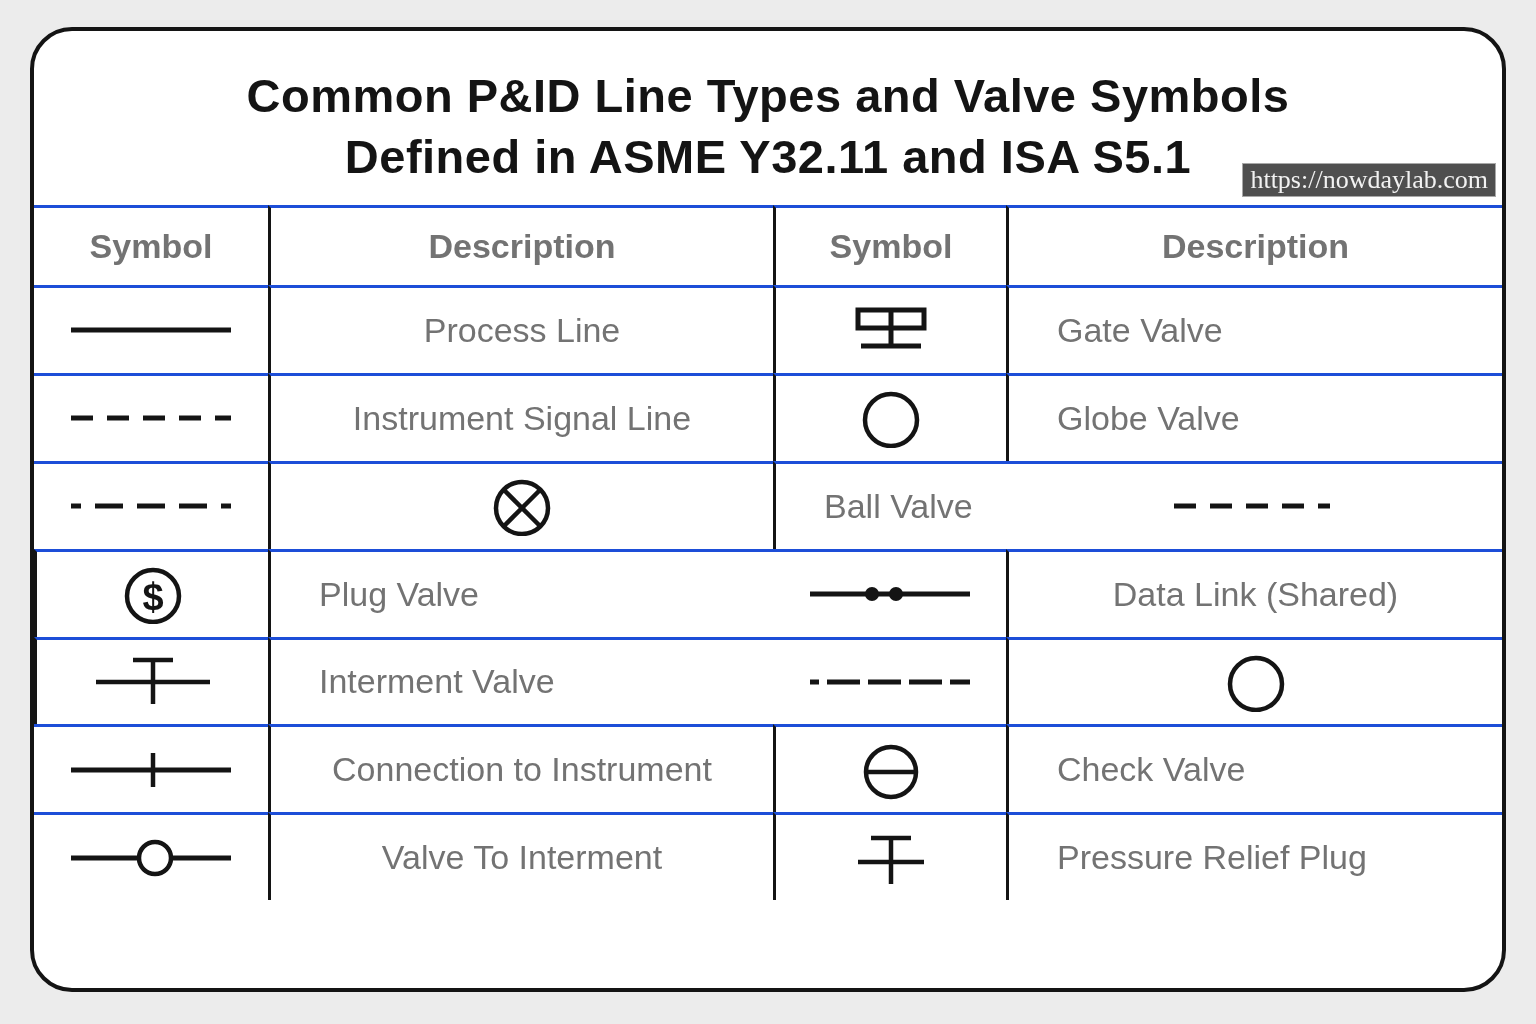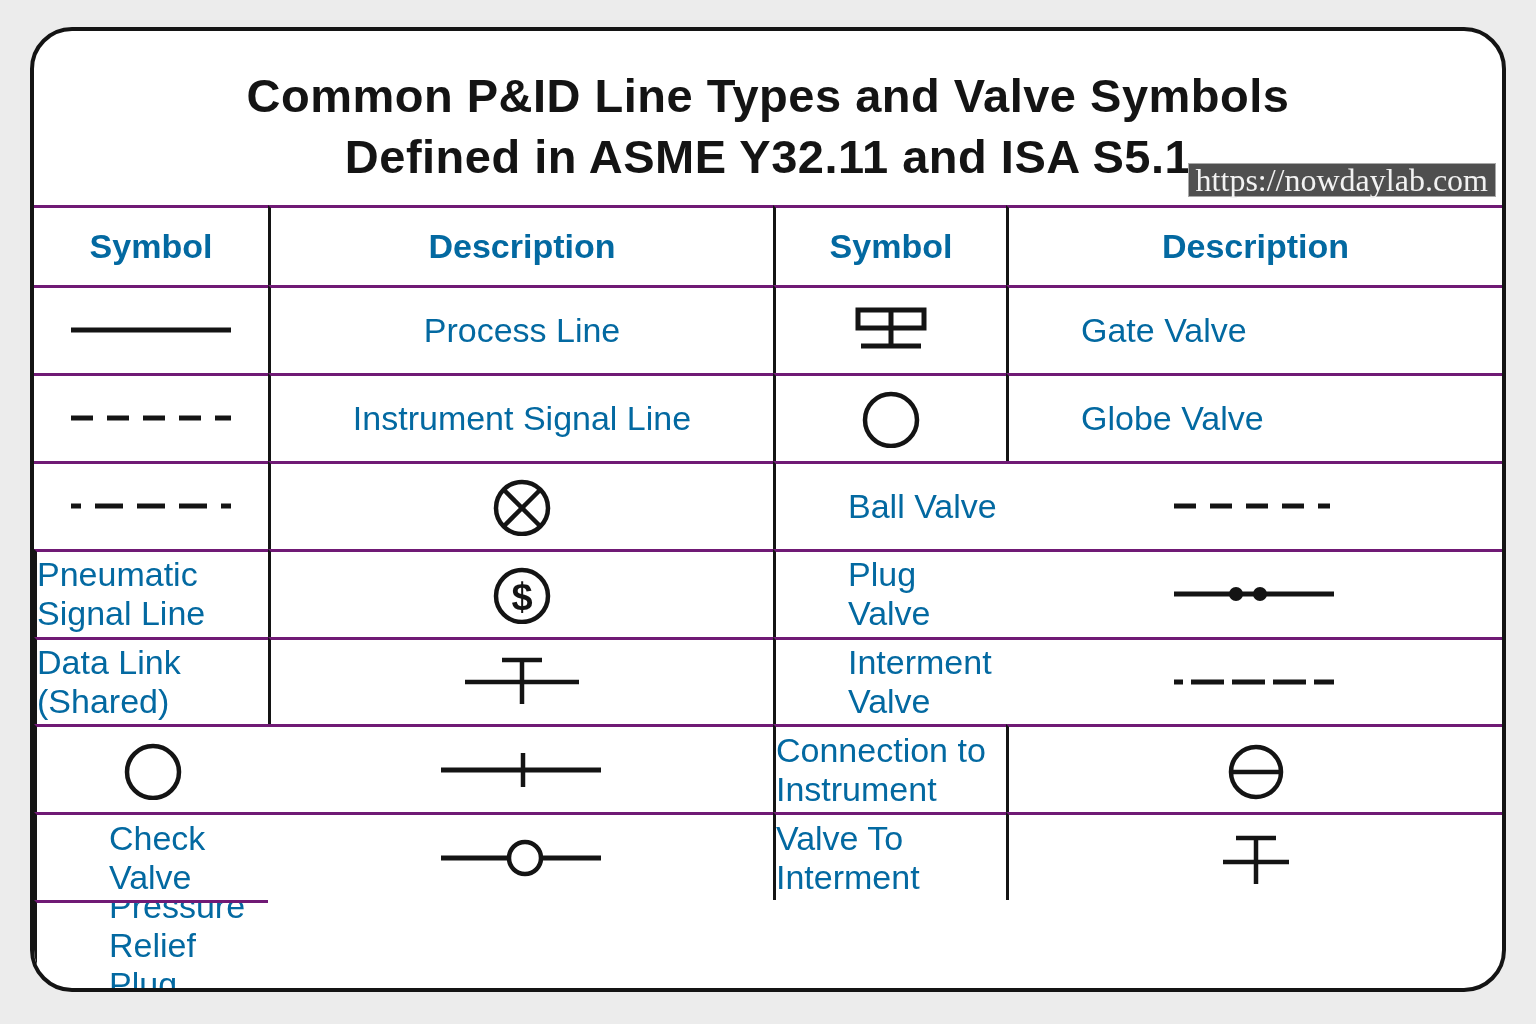--- a/index.html
+++ b/index.html
@@ -29,47 +29,47 @@
     font-weight: bold;
     line-height: 61px;
     letter-spacing: 0.5px;
   }
   .watermark {
     position: absolute;
     top: 132px; right: 6px;
     background: #4f4f4f;
     color: #f2f2f2;
     font-family: "Liberation Serif", serif;
-    font-size: 32px;
+    font-size: 26px;
     line-height: 30px;
     padding: 1px 7px;
     border: 1px solid #a8a8a8;
   }
   .grid {
     position: absolute;
     left: 0; right: 0; top: 174px; bottom: 0;
     display: grid;
     grid-template-columns: 234px 505px 233px 1fr;
     grid-template-rows: 80px repeat(8, 1fr);
   }
   .cell {
-    border-top: 3px solid #701a75;
+    border-top: 3px solid #1d4ed8;
     display: flex;
     align-items: center;
     justify-content: center;
     font-size: 34px;
-    color: #0369a1;
+    color: #737373;
     box-sizing: border-box;
     overflow: hidden;
   }
   .cell.vline { border-left: 3px solid #141414; }
   .cell.head { font-weight: bold; }
   .cell.desc-right {
     justify-content: flex-start;
-    padding-left: 72px;
+    padding-left: 48px;
   }
   .cell svg { display: block; }
 </style>
 </head>
 <body>
 
 <div class="card">
   <div class="title-block">
     <div class="title-line">Common P&amp;ID Line Types and Valve Symbols</div>
     <div class="title-line">Defined in ASME Y32.11 and ISA S5.1</div>
@@ -132,21 +132,20 @@
       <div class="cell vline desc-right">Ball Valve</div>
       <div class="cell">
         <svg width="164" height="48" viewBox="0 0 164 48">
           <line x1="2" y1="24" x2="24" y2="24" stroke="#141414" stroke-width="5"></line>
           <line x1="38" y1="24" x2="60" y2="24" stroke="#141414" stroke-width="5"></line>
           <line x1="74" y1="24" x2="96" y2="24" stroke="#141414" stroke-width="5"></line>
           <line x1="110" y1="24" x2="132" y2="24" stroke="#141414" stroke-width="5"></line>
           <line x1="146" y1="24" x2="158" y2="24" stroke="#141414" stroke-width="5"></line>
         </svg>
       </div>
-      <div class="cell vline">Pneumatic Signal Line</div>
       <div class="cell vline">
         <svg width="160" height="60" viewBox="0 0 160 60">
           <circle cx="80" cy="32" r="26" fill="none" stroke="#141414" stroke-width="4.5"></circle>
           <text x="80" y="33" text-anchor="middle" dominant-baseline="central" font-size="38" font-weight="600" font-family="Liberation Sans, sans-serif" fill="#141414">$</text>
         </svg>
       </div>
       <div class="cell vline desc-right">Plug Valve</div>
       <div class="cell">
         <svg width="164" height="48" viewBox="0 0 164 48">
           <line x1="2" y1="24" x2="162" y2="24" stroke="#141414" stroke-width="5"></line>

